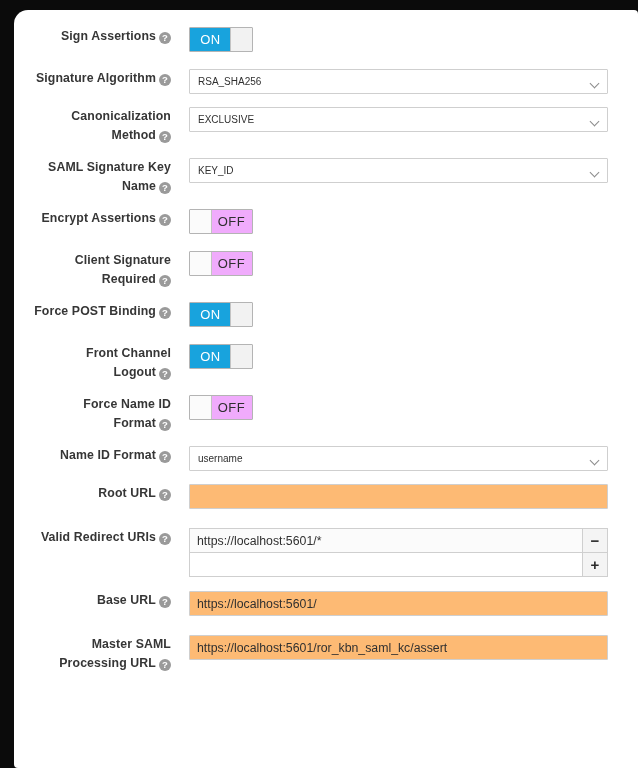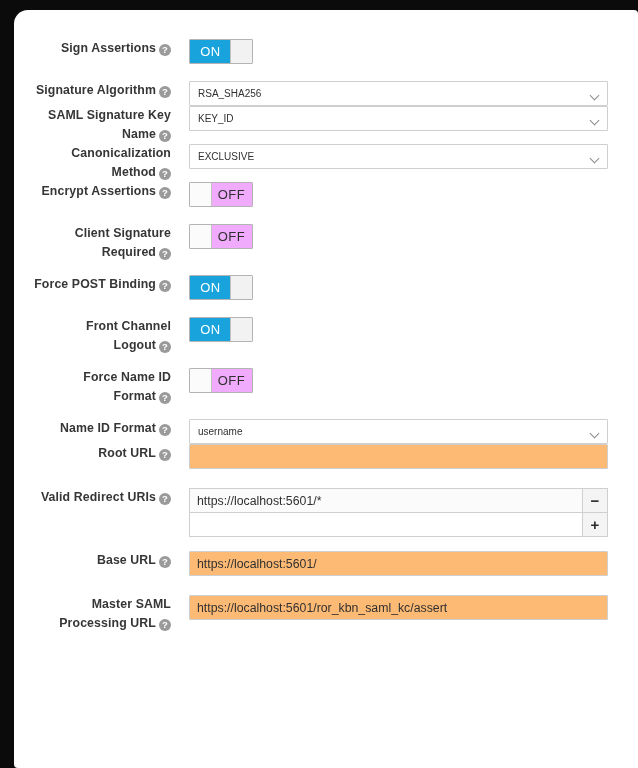--- a/index.html
+++ b/index.html
@@ -42,21 +42,21 @@
     border-top-left-radius: 14px;
     border-top-right-radius: 4px;
     border-bottom-left-radius: 4px;
     box-sizing: border-box;
     overflow: hidden;
   }
 
   .form {
     position: absolute;
     left: 0;
-    top: 12px;
+    top: 0;
     width: 624px;
     padding-top: 0;
     box-sizing: border-box;
   }
 
   
   .row {
     display: flex;
     align-items: flex-start;
     width: 100%;
@@ -260,21 +260,21 @@
     font-size: 15px;
     font-weight: bold;
     line-height: 23px;
     text-align: center;
     cursor: pointer;
     font-family: "Liberation Sans", sans-serif;
   }
 
   
   .row.r-toggle { margin-bottom: 13px; }
-  .row.r-select { }
+  .row.r-select { margin-bottom: 13px; }
   .row.r-input  { margin-bottom: 19px; }
   .row.r-multi  { margin-bottom: 14px; }
   .row.first    { margin-top: 17px; }
 </style>
 </head>
 <body>
 
 <div class="page">
   <div class="backdrop"></div>
   <div class="card">
@@ -286,33 +286,33 @@
         <div class="row r-select">
           <div class="label-col"><span>Signature Algorithm</span><span class="help">?</span></div>
           <div class="control-col">
             <div class="select">
               <div class="sel-value">RSA_SHA256</div>
               <span class="chev"></span>
             </div>
           </div>
         </div>
         <div class="row r-select">
+          <div class="label-col"><span>Canonicalization</span><br><span>Method</span><span class="help">?</span></div>
+          <div class="control-col">
+            <div class="select">
+              <div class="sel-value">EXCLUSIVE</div>
+              <span class="chev"></span>
+            </div>
+          </div>
+        </div>
+        <div class="row r-select">
           <div class="label-col"><span>SAML Signature Key</span><br><span>Name</span><span class="help">?</span></div>
           <div class="control-col">
             <div class="select">
               <div class="sel-value">KEY_ID</div>
-              <span class="chev"></span>
-            </div>
-          </div>
-        </div>
-        <div class="row r-select">
-          <div class="label-col"><span>Canonicalization</span><br><span>Method</span><span class="help">?</span></div>
-          <div class="control-col">
-            <div class="select">
-              <div class="sel-value">EXCLUSIVE</div>
               <span class="chev"></span>
             </div>
           </div>
         </div>
         <div class="row r-toggle">
           <div class="label-col"><span>Encrypt Assertions</span><span class="help">?</span></div>
           <div class="control-col"><div class="toggle off"><div class="track">OFF</div><div class="knob"></div></div></div>
         </div>
         <div class="row r-toggle">
           <div class="label-col"><span>Client Signature</span><br><span>Required</span><span class="help">?</span></div>

